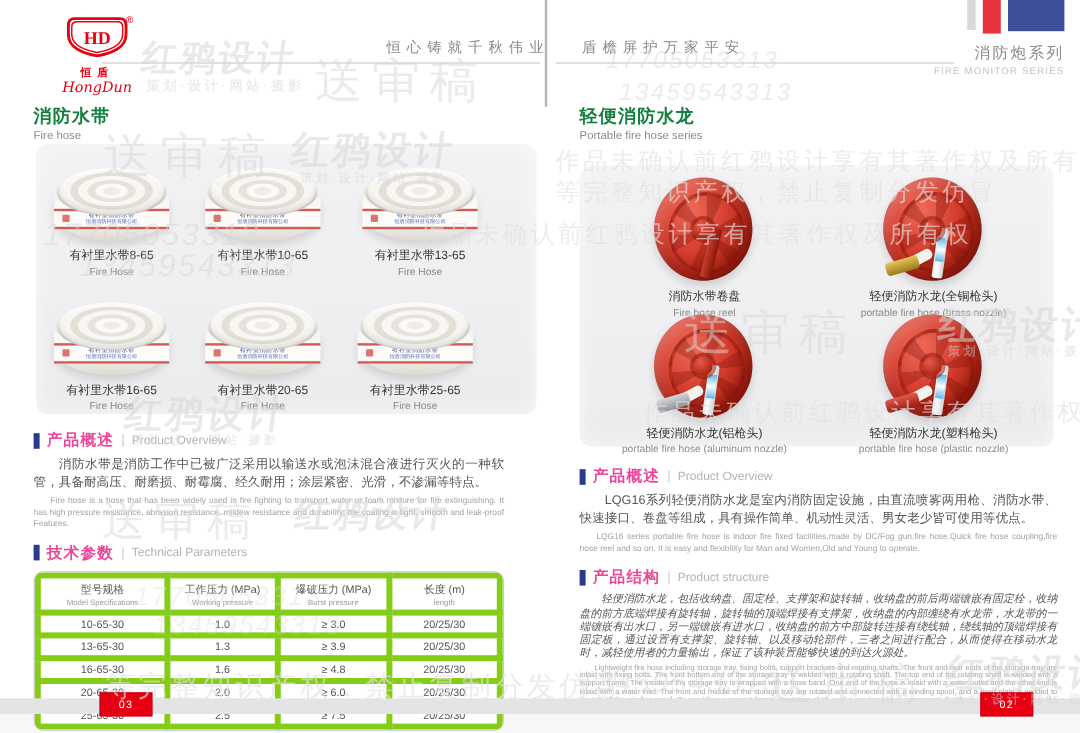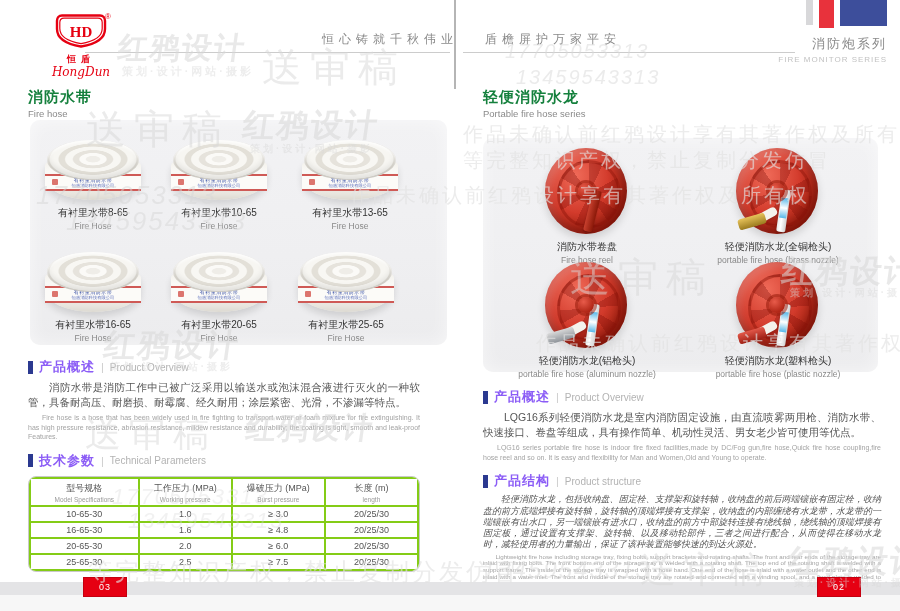--- a/index.html
+++ b/index.html
@@ -74,32 +74,32 @@
      transform:rotate(-16deg);}
   .reel--brass .fitting{background:linear-gradient(180deg,#e7c35a,#9a7a1e);}
   .reel--aluminum .fitting{background:linear-gradient(180deg,#d8d8d8,#8f949a);}
   .reel--plastic .fitting{background:linear-gradient(180deg,#e2584a,#a02015);}
   .reel--reel .nozzle{background:linear-gradient(90deg,#c8402e,#8a1808);transform:rotate(14deg);}
   .reel--reel .nozzle::after{display:none;}
   
   .col{position:absolute;z-index:3;}
   .sec-h{display:flex;align-items:center;height:14px;}
   .sec-h .bar{width:5px;height:13px;background:#2b3990;margin-right:6px;}
-  .sec-h .cn{font-size:13px;font-weight:bold;color:#8b5cf6;letter-spacing:1px;}
+  .sec-h .cn{font-size:13px;font-weight:bold;color:#ec4899;letter-spacing:1px;}
   .sec-h .sep{color:#cccccc;margin:0 6px;font-size:11px;}
   .sec-h .en{font-size:10px;color:#b3b3b3;}
   .p-cn{font-size:10.5px;line-height:1.45;color:#555;text-align:justify;text-indent:2em;margin:6px 0 0 0;}
   .p-en{font-size:7px;line-height:1.35;color:#a3a3a3;text-align:justify;text-indent:2em;margin:3px 0 0 0;}
   .p-cn.small{font-size:9px;line-height:1.25;font-style:italic;}
   .p-en.small{font-size:6.2px;line-height:1.1;}
   .mt{margin-top:12px;}
   
   .tbl{margin-top:8px;border:1px solid #c9c9c9;border-radius:8px;overflow:hidden;background:#fff;}
   table.spec{width:100%;border-collapse:collapse;}
-  table.spec th,table.spec td{border:2px solid #84cc16;text-align:center;}
+  table.spec th,table.spec td{border:5px solid #84cc16;text-align:center;}
   table.spec th{padding:3px 2px 2px;}
   table.spec td{font-size:9px;color:#555;padding:2px 2px;height:9px;}
   .th-cn{font-size:9px;color:#555;font-weight:normal;}
   .th-en{font-size:6.5px;color:#9a9a9a;margin-top:1px;font-weight:normal;}
   
   .foot-bar{position:absolute;left:0;top:582px;width:900px;height:13px;background:#e4e4e6;z-index:4;}
   .foot-strip{position:absolute;left:0;top:595px;width:900px;height:16px;background:#f7f7f7;z-index:1;}
   .badge{position:absolute;top:577px;width:44px;height:20px;background:#e60012;border:1px solid #c40010;
          color:#fff;font-size:9px;letter-spacing:1px;display:flex;align-items:center;justify-content:center;
          z-index:5;box-sizing:border-box;}
@@ -285,20 +285,26 @@
           </tr>
         </thead>
         <tbody>
           <tr>
               <td>10-65-30</td>
               <td>1.0</td>
               <td>≥ 3.0</td>
               <td>20/25/30</td>
             </tr>
           <tr>
+              <td>13-65-30</td>
+              <td>1.3</td>
+              <td>≥ 3.9</td>
+              <td>20/25/30</td>
+            </tr>
+          <tr>
               <td>16-65-30</td>
               <td>1.6</td>
               <td>≥ 4.8</td>
               <td>20/25/30</td>
             </tr>
           <tr>
               <td>20-65-30</td>
               <td>2.0</td>
               <td>≥ 6.0</td>
               <td>20/25/30</td>

